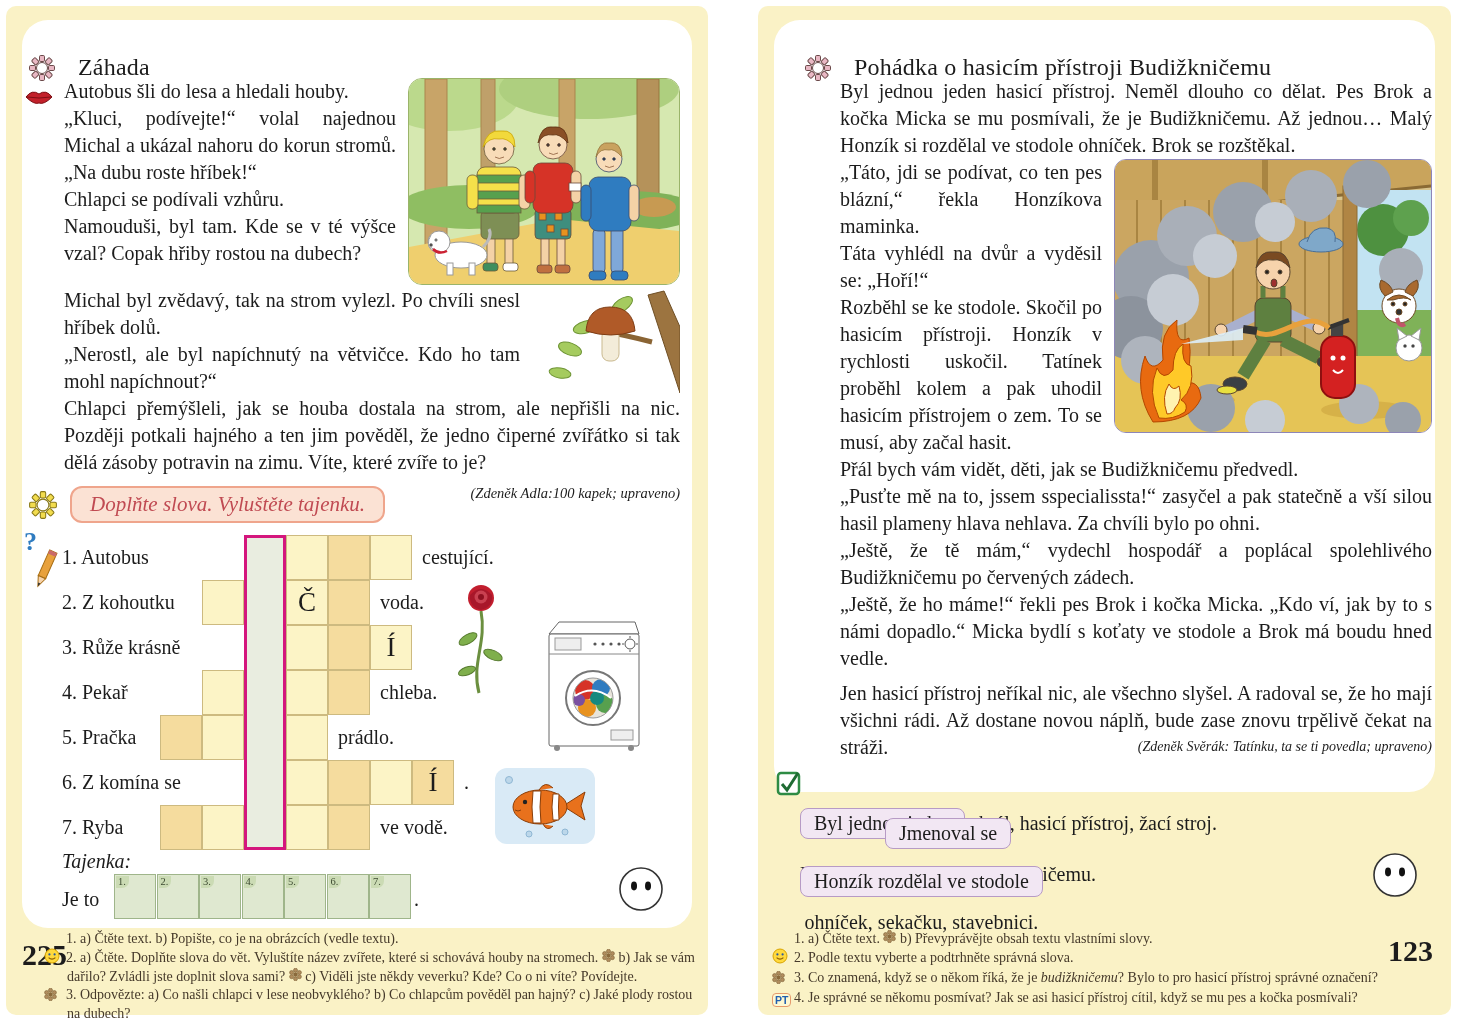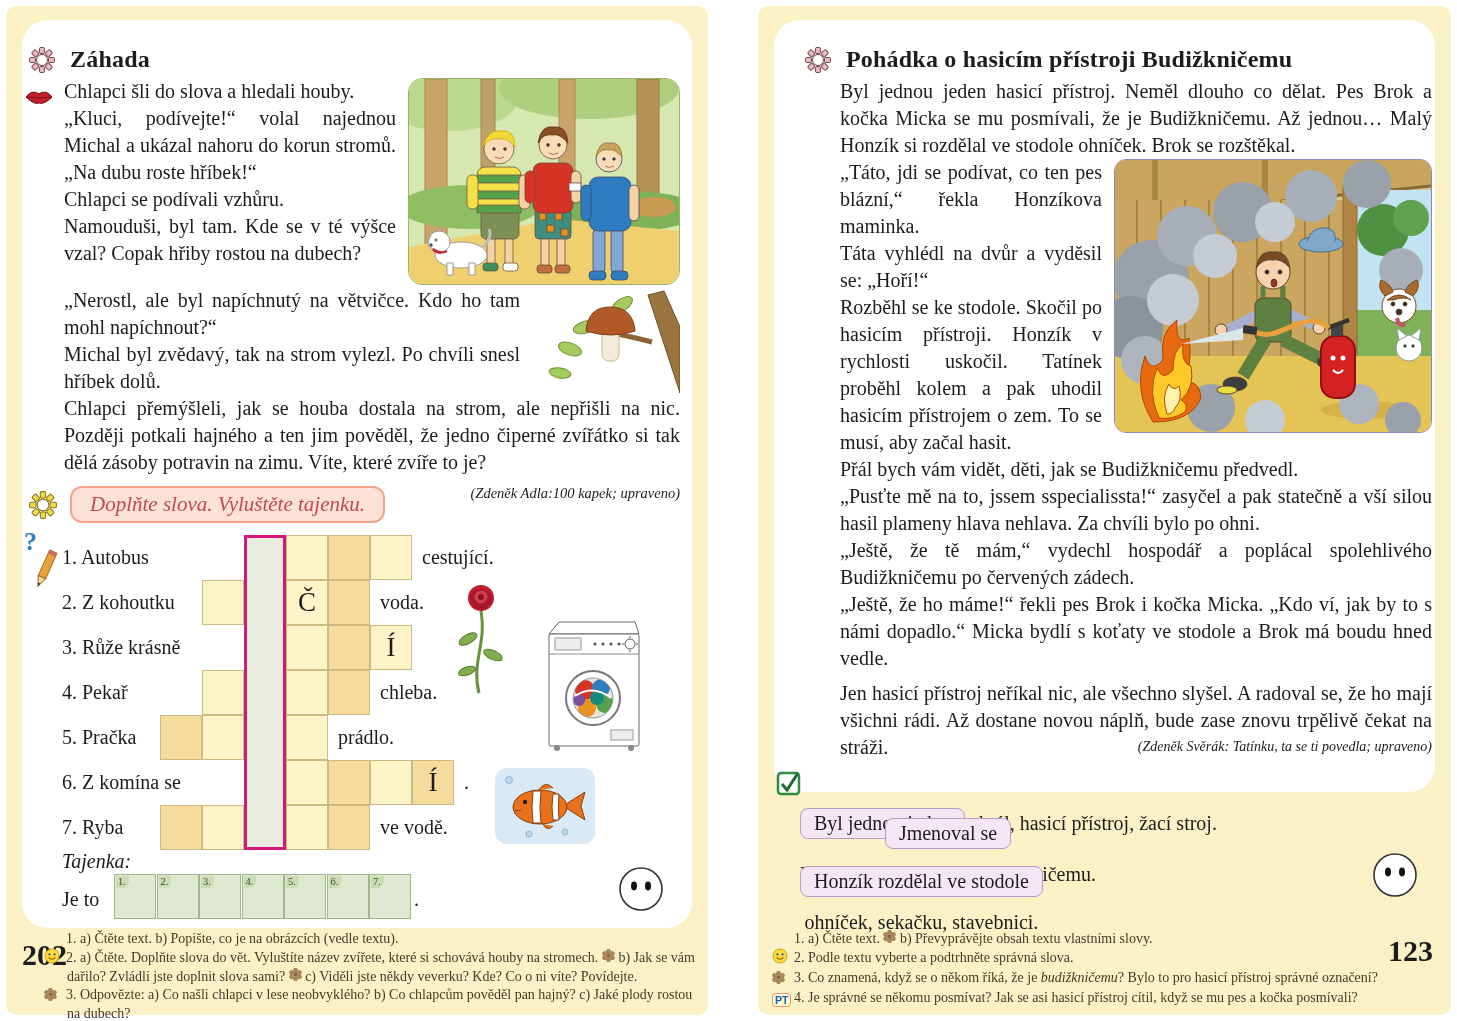--- a/index.html
+++ b/index.html
@@ -5,21 +5,21 @@
   html,body{margin:0;padding:0;background:#ffffff;}
   body{width:1457px;height:1021px;position:relative;font-family:"Liberation Serif","DejaVu Serif",serif;color:#1c1c1c;}
   .page{position:absolute;top:6px;height:1009px;background:#FAF2C6;border-radius:10px;}
   .page.left{left:6px;width:702px;}
   .page.right{left:758px;width:693px;}
   .panel{position:absolute;left:16px;top:14px;background:#ffffff;border-radius:26px;}
   .page.left .panel{width:670px;height:908px;}
   .page.right .panel{width:661px;height:772px;}
 
   .title-row{position:absolute;top:22px;left:6px;display:flex;align-items:center;gap:10px;}
-  .title-row h1{font-size:24px;margin:4px;font-weight:bold;letter-spacing:.2px;}
+  .title-row h1{font-size:24px;margin:12px;font-weight:normal;letter-spacing:.2px;}
   .lips{position:absolute;left:2px;top:68px;}
 
   .story{position:absolute;font-size:20px;line-height:27px;text-align:justify;}
   .story-left{left:42px;top:58px;width:616px;}
   .story-right{left:66px;top:58px;width:592px;}
   .story p{margin:0;}
   .float-img{float:right;}
   .forest-wrap{width:270px;height:205px;margin-left:12px;margin-bottom:2px;border-radius:14px;overflow:hidden;border:1px solid #9bb46a;}
   .mushroom-wrap{width:150px;height:106px;margin-left:10px;}
   .fire-wrap{width:316px;height:272px;margin-left:12px;margin-bottom:4px;border-radius:12px;overflow:hidden;border:1px solid #8d86b8;}
@@ -166,40 +166,40 @@
               <path d="M22,156 Q16,166 24,170" fill="#fff"></path>
               <path d="M74,168 Q84,158 80,150" stroke="#bbb" fill="none" stroke-width="3"></path>
               <rect x="38" y="184" width="6" height="12" fill="#fff"></rect>
                 <rect x="60" y="184" width="6" height="12" fill="#fff"></rect>
               <path d="M24,170 Q30,176 38,172" stroke="#C23" fill="none" stroke-width="2.5"></path>
               <circle cx="27" cy="161" r="1.2" fill="#333"></circle>
                 <circle cx="22" cy="166" r="1.5" fill="#333"></circle>
             </g>
           </svg>
         </div>
-        <p>Chlapci šli do slova a hledali houby.</p>
+        <p>Autobus šli do lesa a hledali houby.</p>
         <p>„Kluci, podívejte!“ volal najednou Michal a ukázal nahoru do korun stromů. „Na dubu roste hříbek!“</p>
         <p>Chlapci se podívali vzhůru.</p>
         <p>Namouduši, byl tam. Kde se v té výšce vzal? Copak hřiby rostou na dubech?</p>
       </div>
       <div class="sec2">
         <div class="float-img mushroom-wrap">
           <svg width="150" height="106" viewBox="0 0 150 106">
             <path d="M150,106 L118,8 L134,4 L150,40 Z" fill="#9C7440" stroke="#6e4e24"></path>
             <path d="M122,55 Q95,48 62,42" stroke="#8a6434" stroke-width="5" fill="none"></path>
             <ellipse cx="56" cy="40" rx="13" ry="6" fill="#A5CB5F" stroke="#6e9434" transform="rotate(-15 56 40)"></ellipse>
             <ellipse cx="40" cy="62" rx="12" ry="6" fill="#A5CB5F" stroke="#6e9434" transform="rotate(20 40 62)"></ellipse>
             <ellipse cx="92" cy="18" rx="12" ry="6" fill="#A5CB5F" stroke="#6e9434" transform="rotate(-35 92 18)"></ellipse>
             <ellipse cx="30" cy="86" rx="11" ry="5" fill="#A5CB5F" stroke="#6e9434" transform="rotate(10 30 86)"></ellipse>
             <rect x="72" y="42" width="17" height="32" rx="7" fill="#F3ECD9" stroke="#C9B98F"></rect>
             <path d="M56,44 Q58,20 80,20 Q103,20 105,44 Q81,52 56,44 Z" fill="#B05A28" stroke="#7e3c14"></path>
           </svg>
         </div>
+        <p>Michal byl zvědavý, tak na strom vylezl. Po chvíli snesl hříbek dolů.</p>
         <p>„Nerostl, ale byl napíchnutý na větvičce. Kdo ho tam mohl napíchnout?“</p>
-        <p>Michal byl zvědavý, tak na strom vylezl. Po chvíli snesl hříbek dolů.</p>
         <p>Chlapci přemýšleli, jak se houba dostala na strom, ale nepřišli na nic. Později potkali hajného a ten jim pověděl, že jedno čiperné zvířátko si tak dělá zásoby potravin na zimu. Víte, které zvíře to je?</p>
       </div>
       <div class="attr">(Zdeněk Adla:100 kapek; upraveno)</div>
     </div>
 
     <div class="instr-row">
       <svg width="30" height="30" viewBox="0 0 28 28">
         <g stroke="#8a7a1a" stroke-width="1">
           <g fill="#F2DC4E">
             <rect x="11.5" y="1.5" width="5" height="6" rx="1.2" transform="rotate(0 14 14)"></rect>
@@ -372,21 +372,21 @@
     <div class="abs" style="left:596px;top:846px;">
       <svg width="46" height="46" viewBox="0 0 46 46">
         <circle cx="23" cy="23" r="21" fill="#fff" stroke="#333" stroke-width="1.6"></circle>
         <ellipse cx="16" cy="20" rx="3" ry="4.4" fill="#111"></ellipse>
         <ellipse cx="30" cy="20" rx="3" ry="4.4" fill="#111"></ellipse>
       </svg>
     </div>
 
   </div>
 
-  <div class="pagenum" style="left:16px;top:932px;">202</div>
+  <div class="pagenum" style="left:16px;top:932px;">225</div>
   <div class="tasks" id="tasks-left" style="left:38px;top:924px;width:652px;">
       <div class="task-row"><span class="icon-slot"></span><span>1. a) Čtěte text. b) Popište, co je na obrázcích (vedle textu). </span></div>
       <div class="task-row"><span class="icon-slot"><svg width="16" height="16" viewBox="0 0 16 16">
             <circle cx="8" cy="8" r="7" fill="#FFD93D" stroke="#D9A400"></circle>
             <circle cx="5.4" cy="6.4" r="1.1" fill="#2a5aa0"></circle>
             <circle cx="10.6" cy="6.4" r="1.1" fill="#2a5aa0"></circle>
             <path d="M4.6,9.6 Q8,12.6 11.4,9.6" stroke="#8a5a00" fill="none" stroke-width="1.2"></path>
           </svg></span><span>2. a) Čtěte. Doplňte slova do vět. Vyluštíte název zvířete, které si schovává houby na stromech. </span><span> <svg width="13" height="13" viewBox="0 0 13 13">
             <g fill="#B08D5E" stroke="#7e6138" stroke-width="0.6">
               <circle cx="6.5" cy="2.2" r="2"></circle>

